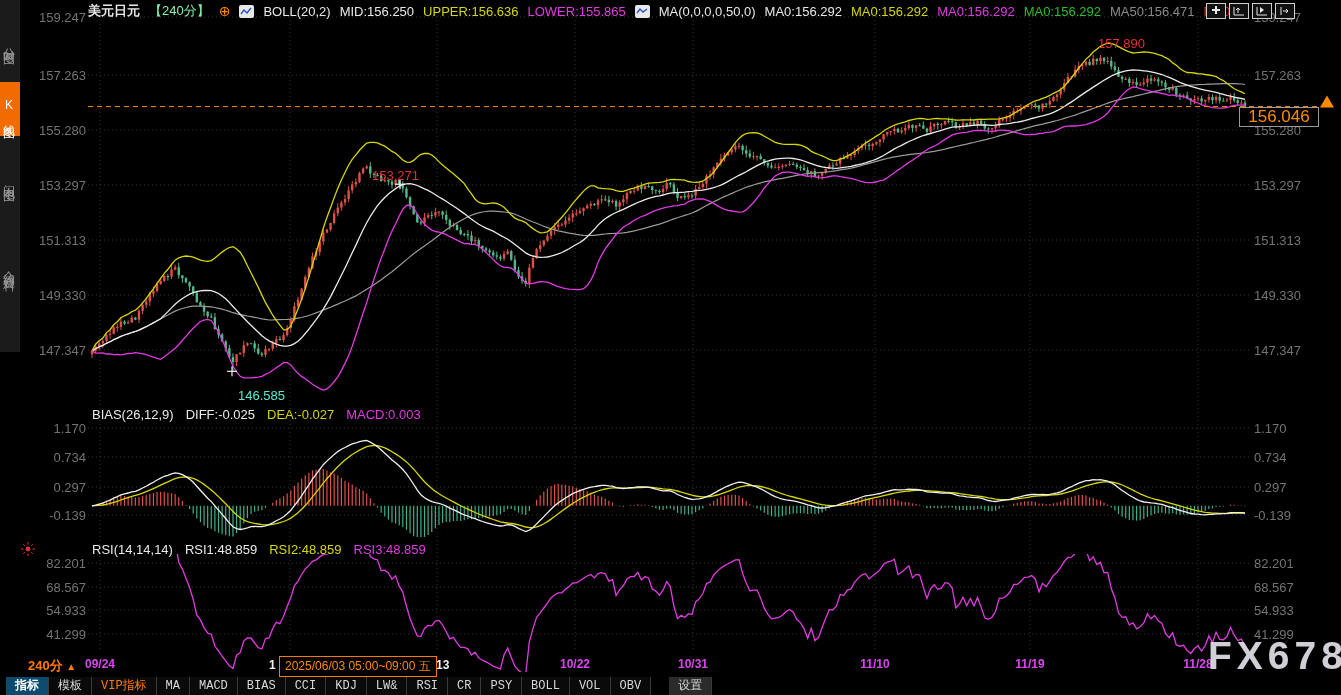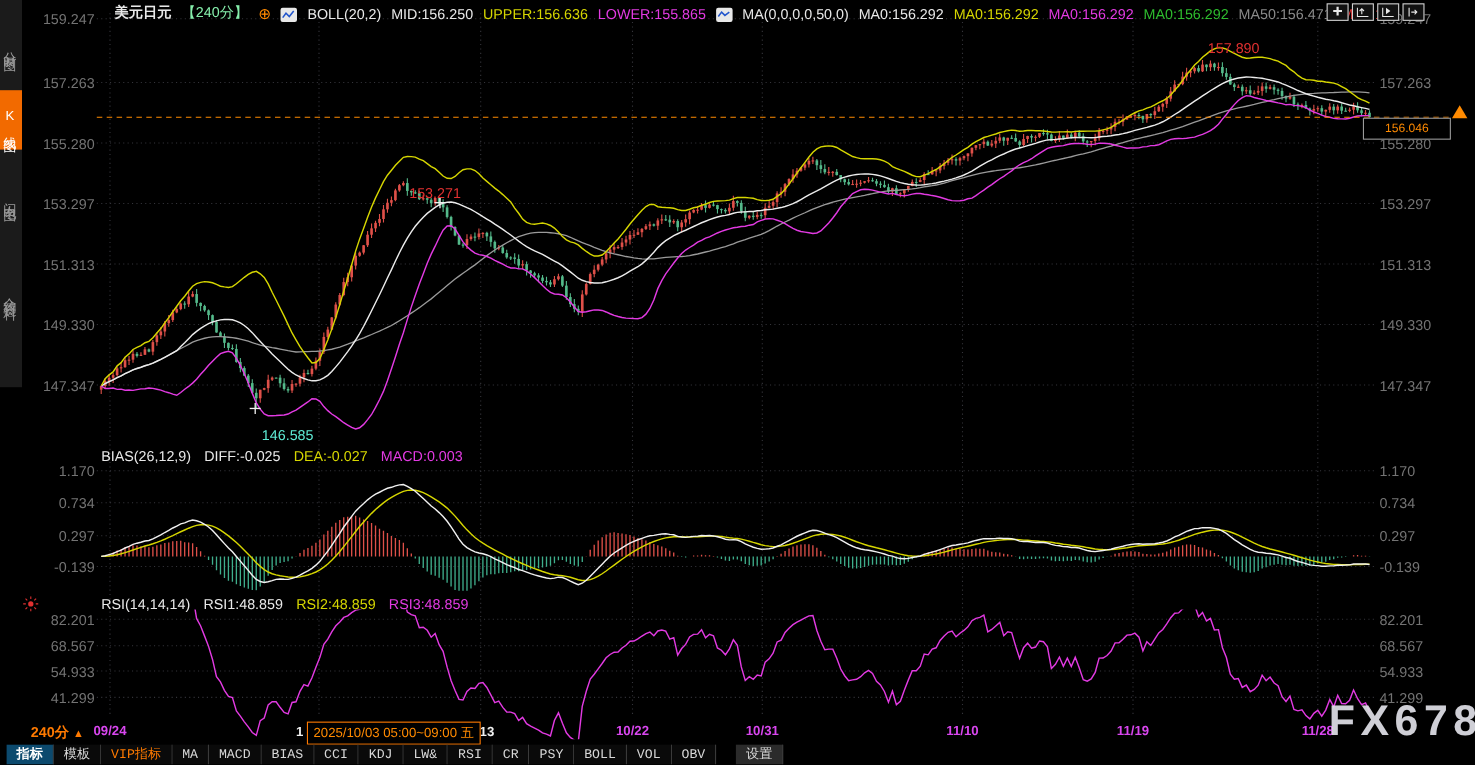--- a/index.html
+++ b/index.html
@@ -4,43 +4,43 @@
 <style>
   html,body{margin:0;padding:0;background:#000;}
   body{width:1341px;height:695px;position:relative;overflow:hidden;
        font-family:"Liberation Sans",sans-serif;color:#d8d8d8;}
   
   #sidebar{position:absolute;left:0;top:0;width:20px;height:352px;background:#1b1b1b;z-index:5;}
   .side-item{position:absolute;left:0;width:20px;writing-mode:vertical-lr;text-orientation:upright;
              font-size:12px;color:#9a9a9a;letter-spacing:3px;text-align:center;cursor:pointer;}
   .side-item.active{background:#f26a00;color:#fff;}
   
-  #header{position:absolute;left:88px;top:2px;height:18px;display:flex;align-items:flex-end;gap:9px;
-          font-size:13px;white-space:nowrap;z-index:6;margin-left:16px;}
+  #header{position:absolute;left:88px;top:2px;height:18px;display:flex;align-items:center;gap:9px;
+          font-size:13px;white-space:nowrap;z-index:6;}
   .h-white{color:#e8e8e8;} .h-orangered{color:#86efac;} .h-yellow{color:#d6d600;}
   .h-magenta{color:#e23ae2;} .h-green{color:#2ebd2e;} .h-gray{color:#8a8a8a;} .h-red{color:#e03030;}
   .h-plus{color:#ff8a00;font-size:14px;}
   .mini-chart-icon{display:inline-block;width:15px;height:13px;background:#e8e8e8;border-radius:2px;position:relative;}
   .mini-chart-icon svg{position:absolute;left:1px;top:1px;}
   
   #tr-icons{position:absolute;left:1206px;top:3px;display:flex;gap:3px;z-index:6;}
   .tool-box{width:18px;height:14px;border:1px solid #cfcfcf;background:#111;display:flex;
             align-items:center;justify-content:center;cursor:pointer;}
   
   .ax{position:absolute;font-size:13px;color:#737373;z-index:4;}
   .ax-l{left:24px;width:62px;text-align:right;}
   .ax-r{left:1254px;width:70px;text-align:left;}
   .t-label{position:absolute;top:657px;width:56px;text-align:center;font-size:12px;
            font-weight:bold;color:#d946ef;z-index:3;}
   
   .ind-header{position:absolute;left:92px;font-size:13px;white-space:nowrap;z-index:4;display:flex;gap:12px;}
   
   .anno{position:absolute;font-size:13px;z-index:4;white-space:nowrap;}
   #last-price-tag{position:absolute;left:1239px;top:107px;width:78px;height:18px;background:#000;
-          border:1px solid #9a9a9a;color:#ff8a00;font-size:11px;text-align:center;line-height:18px;z-index:6;}
+          border:1px solid #9a9a9a;color:#ff8a00;font-size:17px;text-align:center;line-height:18px;z-index:6;}
   
   #timebar-period{position:absolute;left:28px;top:657px;color:#ff7a00;font-size:13px;font-weight:bold;z-index:4;}
   #crosshair-box{position:absolute;left:279px;top:656px;border:1px solid #ff7a00;background:#000;
           color:#ff8a00;font-size:12px;padding:1px 5px;z-index:5;white-space:nowrap;}
   .frag{position:absolute;top:658px;color:#f0f0f0;font-weight:bold;font-size:12px;z-index:4;}
   
   #watermark{position:absolute;left:1208px;top:634px;font-size:39px;letter-spacing:5px;
           color:rgba(225,225,232,.92);font-weight:700;z-index:5;}
   
   #toolbar{position:absolute;left:6px;top:677px;height:18px;display:flex;z-index:6;
@@ -1202,21 +1202,21 @@
 <div id="last-price-tag">156.046</div>
 
 <span id="timebar-period"><span>240分</span> <span style="font-size:10px">▲</span></span>
 <span class="t-label" style="left:72px">09/24</span>
 <span class="t-label" style="left:547px">10/22</span>
 <span class="t-label" style="left:665px">10/31</span>
 <span class="t-label" style="left:847px">11/10</span>
 <span class="t-label" style="left:1002px">11/19</span>
 <span class="t-label" style="left:1170px">11/28</span>
 <span class="frag" style="left:269px">1</span>
-<div id="crosshair-box">2025/10/03 05:00~09:00 五</div>
+<div id="crosshair-box">2025/06/03 05:00~09:00 五</div>
 <span class="frag" style="left:436px">13</span>
 
 <div id="watermark">FX678</div>
 
 <div id="toolbar">
   <span class="tb sel">指标</span>
   <span class="tb">模板</span>
   <span class="tb vip">VIP指标</span>
   <span class="tb">MA</span>
   <span class="tb">MACD</span>

